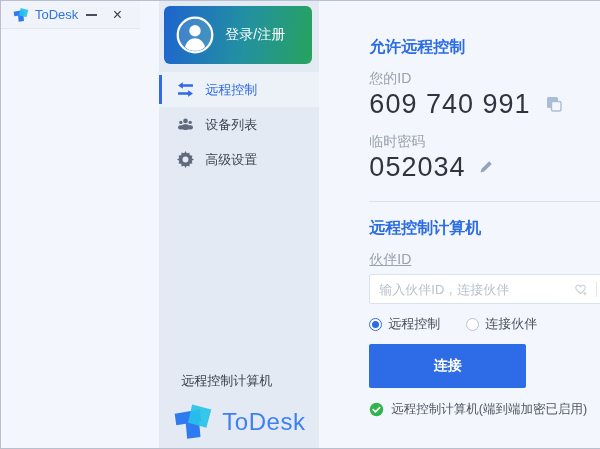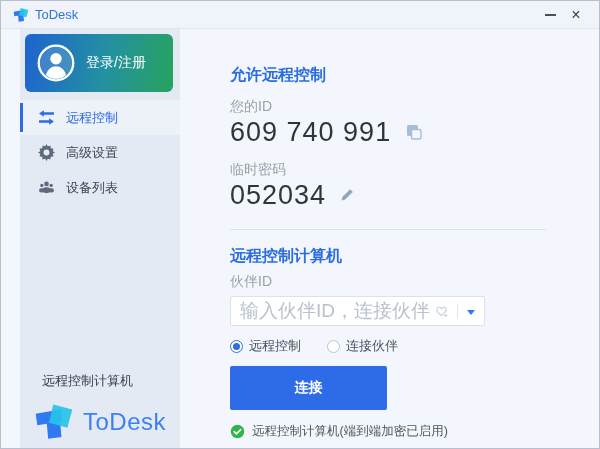--- a/index.html
+++ b/index.html
@@ -5,21 +5,21 @@
   * { margin: 0; padding: 0; box-sizing: border-box; }
   html, body { width: 600px; height: 449px; overflow: hidden; }
   body {
     font-family: "Liberation Sans", "DejaVu Sans", sans-serif;
     background: #f3f7fd;
     color: #2f3440;
   }
   .window {
     width: 600px; height: 449px;
     border: 1px solid #b6c0cf;
-    display: flex; flex-direction: column;
+    display: flex; flex-direction: row;
     background: #f3f7fd;
   }
   
   .titlebar {
     height: 28px; flex: 0 0 28px;
     background: #f0f3f9;
     border-bottom: 1px solid #e0e5ee;
     display: flex; align-items: center;
     padding: 0 10px 0 12px;
   }
@@ -80,28 +80,28 @@
     padding: 36px 0 0 50px;
     display: flex; flex-direction: column; align-items: flex-start;
   }
   .section-title { font-size: 16px; font-weight: bold; color: #2b6ce2; line-height: 20px; }
   .field-label { font-size: 14px; color: #99a1ac; margin-top: 14px; line-height: 14px; }
   .big-row { display: flex; align-items: center; gap: 13px; margin-top: 3px; }
   .big-value { font-size: 27px; color: #2f3440; letter-spacing: 1px; line-height: 32px; }
   .icon-btn { display: flex; align-items: center; cursor: pointer; }
   .divider { width: 316px; height: 1px; background: #d9e3ed; margin-top: 18px; }
   .section-title.second { margin-top: 16px; }
-  .field-label.partner { margin-top: 8px; }
+  .field-label.partner { margin-top: 14px; text-decoration: underline; }
   .partner-box {
     margin-top: 8px; width: 255px; height: 30px;
     background: #ffffff; border: 1px solid #d9e3ef; border-radius: 2px;
     display: flex; align-items: center; padding: 0 7px 0 9px;
   }
   .partner-box input {
-    flex: 1; border: none; outline: none; font-size: 19px;
+    flex: 1; border: none; outline: none; font-size: 13px;
     color: #3e4654; background: transparent; min-width: 0;
     font-family: "Liberation Sans", "DejaVu Sans", sans-serif;
   }
   .partner-box input::placeholder { color: #b9c2cd; }
   .vsep { width: 1px; height: 15px; background: #e1e7ee; margin: 0 7px 0 8px; }
   .caret {
     width: 0; height: 0; margin: 2px 2px 0 2px;
     border-left: 4px solid transparent; border-right: 4px solid transparent;
     border-top: 5px solid #2f7af0; cursor: pointer;
   }
@@ -168,40 +168,40 @@
           <span class="nav-icon">
             <svg viewBox="0 0 16 16" width="17" height="17" fill="#2f6be4">
               <path d="M5.5 1.2L1 4.2l4.5 3V5.4H15V3H5.5z"></path>
               <path d="M10.5 8.8L15 11.8l-4.5 3v-1.8H1v-2.4h9.5z"></path>
             </svg>
           </span>
           <span>远程控制</span>
         </div>
         <div class="nav-item">
           <span class="nav-icon">
-            <svg viewBox="0 0 16 16" width="17" height="17">
-              <path fill="#5f6b7d" d="M8 0l1.2 2.2 2.5-.6.3 2.5 2.5.3-.6 2.5L16 8l-2.1 1.2.6 2.5-2.5.3-.3 2.5-2.5-.6L8 16l-1.2-2.1-2.5.6-.3-2.5-2.5-.3.6-2.5L0 8l2.1-1.2-.6-2.5 2.5-.3.3-2.5 2.5.6z"></path>
-              <circle cx="8" cy="8" r="2.8" fill="#e4eaf3"></circle>
-            </svg>
-          </span>
-          <span>高级设置</span>
-        </div>
-        <div class="nav-item">
-          <span class="nav-icon">
             <svg viewBox="0 0 16 16" width="17" height="17" fill="#5f6b7d">
               <circle cx="3.6" cy="6" r="1.6"></circle>
                 <rect x="1" y="8.6" width="5.2" height="4.2" rx="2"></rect>
               <circle cx="12.4" cy="6" r="1.6"></circle>
                 <rect x="9.8" y="8.6" width="5.2" height="4.2" rx="2"></rect>
               <circle cx="8" cy="4.6" r="2.2"></circle>
                 <rect x="4.5" y="7.7" width="7" height="5.4" rx="2.6"></rect>
             </svg>
           </span>
           <span>设备列表</span>
         </div>
+        <div class="nav-item">
+          <span class="nav-icon">
+            <svg viewBox="0 0 16 16" width="17" height="17">
+              <path fill="#5f6b7d" d="M8 0l1.2 2.2 2.5-.6.3 2.5 2.5.3-.6 2.5L16 8l-2.1 1.2.6 2.5-2.5.3-.3 2.5-2.5-.6L8 16l-1.2-2.1-2.5.6-.3-2.5-2.5-.3.6-2.5L0 8l2.1-1.2-.6-2.5 2.5-.3.3-2.5 2.5.6z"></path>
+              <circle cx="8" cy="8" r="2.8" fill="#e4eaf3"></circle>
+            </svg>
+          </span>
+          <span>高级设置</span>
+        </div>
       </div>
 
       <div class="version-label">远程控制计算机</div>
 
       <div class="brand">
         <span class="brand-logo">
           <svg viewBox="0 0 48 48" width="40" height="40">
             <polygon points="2,14 32,9 34,23 4,28" fill="#2f7af0"></polygon>
             <polygon points="15,22 31,20 33,42 17,44" fill="#2f7af0"></polygon>
             <polygon points="23,3 46,9 40,31 18,25" fill="#27c2e9" fill-opacity="0.92"></polygon>

